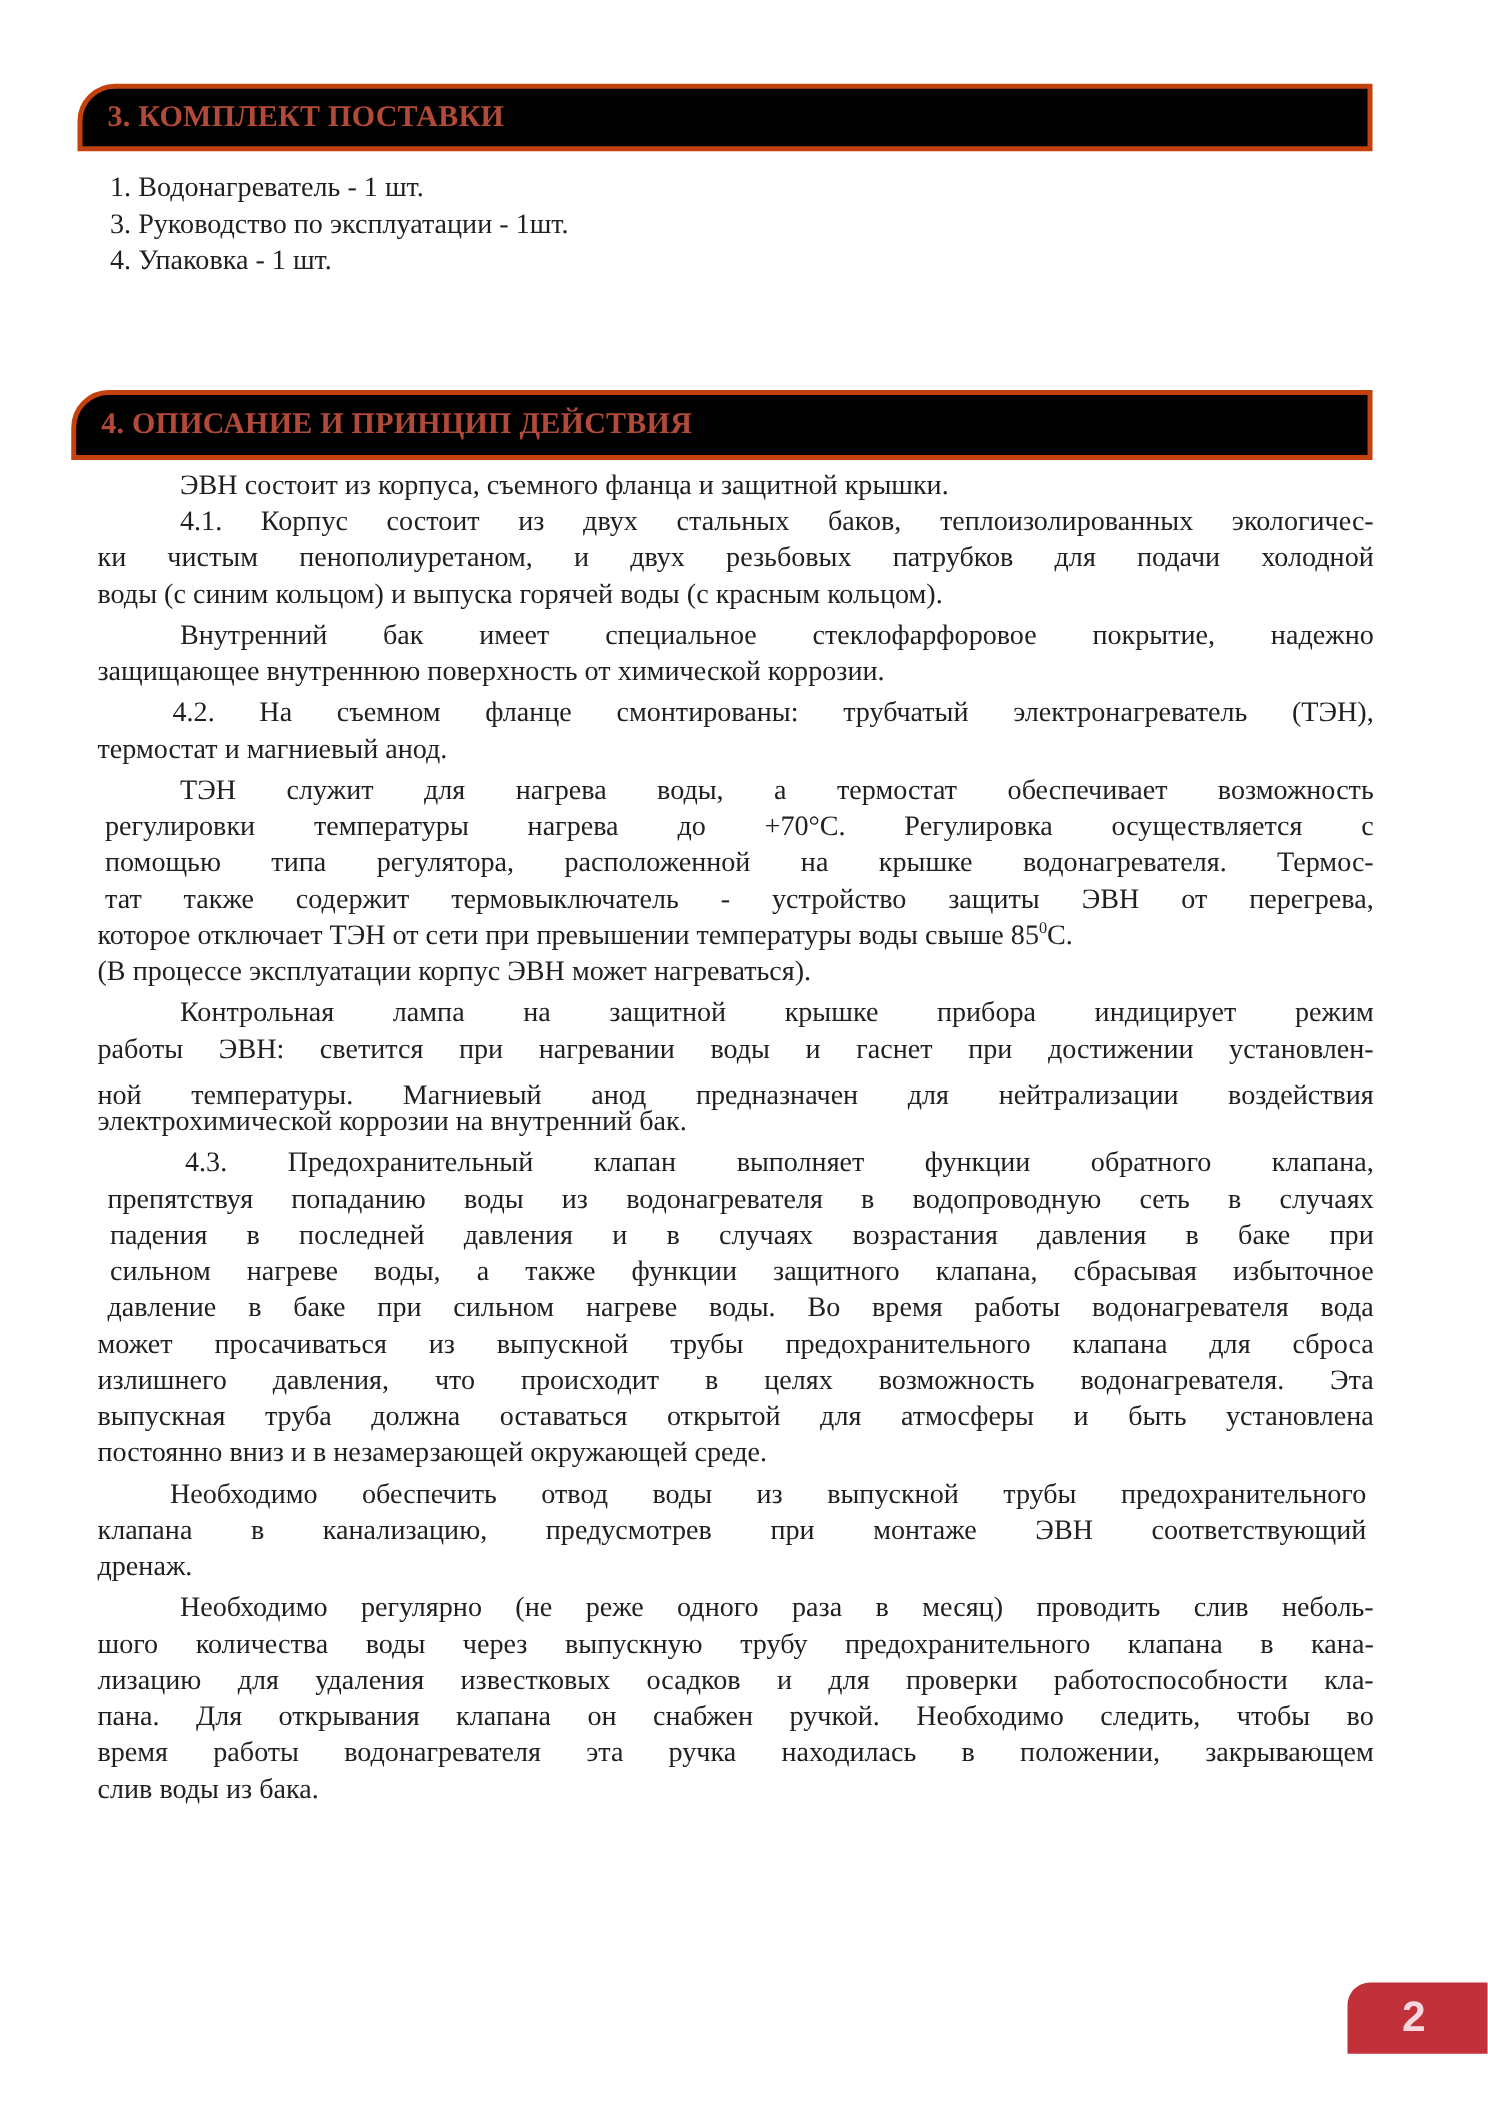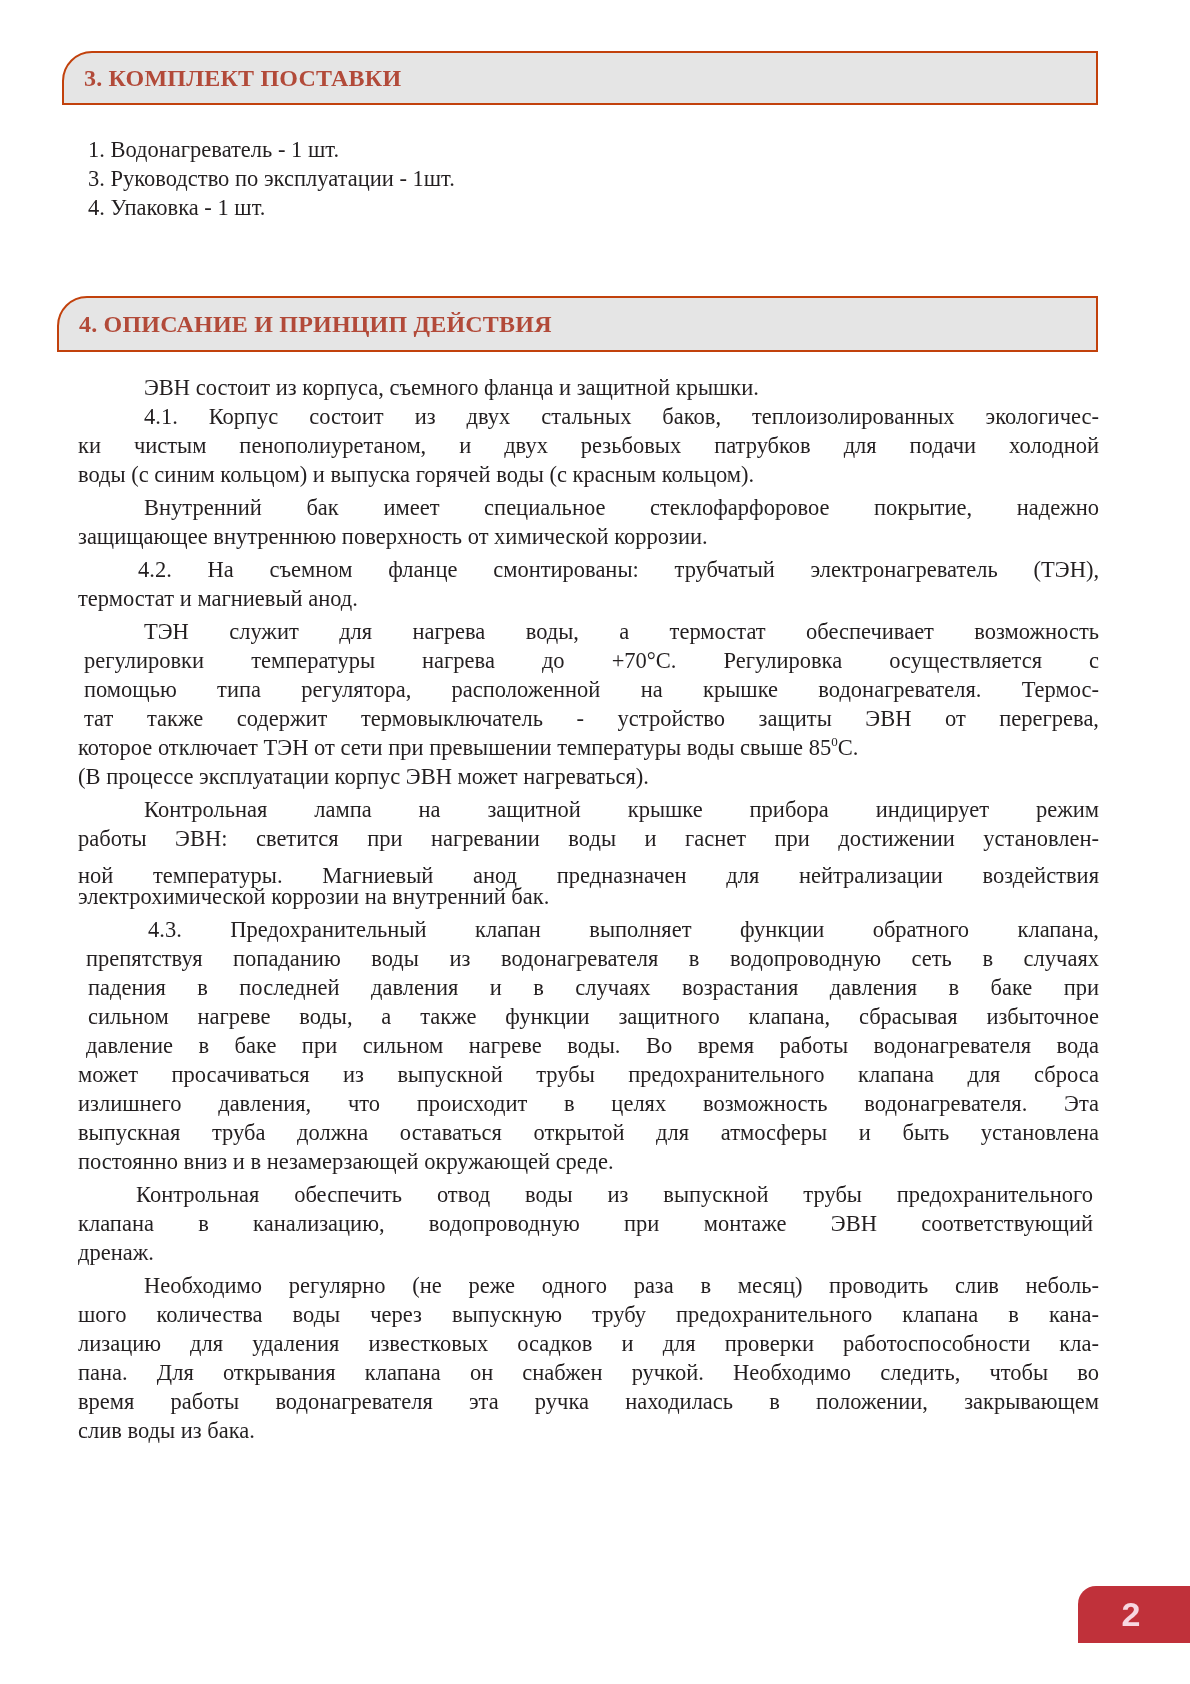--- a/index.html
+++ b/index.html
@@ -1,20 +1,20 @@
 <!DOCTYPE html>
 <html><head>
 <meta charset="utf-8">
 <style>
   html, body { margin: 0; padding: 0; background: #ffffff; }
   body { width: 1190px; height: 1684px; position: relative; overflow: hidden;
          font-family: "Liberation Serif", "DejaVu Serif", serif; color: #231f20; }
   .section-header {
-    position: absolute; background: #e5e5e5; border: 2px solid #c2410c;
-    border-top-left-radius: 30px; box-sizing: border-box;
+    position: absolute; background: #000000; border: 4px solid #c2410c;
+    border-top-left-radius: 30px; box-sizing: border-box; margin-top: 16px;
   }
   .section-title {
     position: absolute; left: 20px; top: 50%; transform: translateY(-50%);
     font-weight: bold; font-size: 24px; color: #b24a39; letter-spacing: 0.2px; white-space: nowrap;
   }
   .list { position: absolute; left: 88px; top: 135px; font-size: 22.5px; line-height: 29px; }
   .list-item { white-space: nowrap; }
   .body-text { position: absolute; left: 78px; width: 1021px; font-size: 22.5px; }
   .line { position: absolute; left: 0; right: 0; height: 29px; line-height: 29px;
           white-space: nowrap; text-align: justify; text-align-last: justify; }
@@ -69,22 +69,22 @@
   <div class="line last" style="top:509px;">электрохимической коррозии на внутренний бак.</div>
   <div class="line indent" style="top:542px; left:70px;">4.3. Предохранительный клапан выполняет функции обратного клапана,</div>
   <div class="line" style="top:571px; left:8px;">препятствуя попаданию воды из водонагревателя в водопроводную сеть в случаях</div>
   <div class="line" style="top:600px; left:10px;">падения в последней давления и в случаях возрастания давления в баке при</div>
   <div class="line" style="top:629px; left:10px;">сильном нагреве воды, а также функции защитного клапана, сбрасывая избыточное</div>
   <div class="line" style="top:658px; left:8px;">давление в баке при сильном нагреве воды. Во время работы водонагревателя вода</div>
   <div class="line" style="top:687px;">может просачиваться из выпускной трубы предохранительного клапана для сброса</div>
   <div class="line" style="top:716px;">излишнего давления, что происходит в целях возможность водонагревателя. Эта</div>
   <div class="line" style="top:745px;">выпускная труба должна оставаться открытой для атмосферы и быть установлена</div>
   <div class="line last" style="top:774px;">постоянно вниз и в незамерзающей окружающей среде.</div>
-  <div class="line indent" style="top:807px; left:58px; right:6px;">Контрольная обеспечить отвод воды из выпускной трубы предохранительного</div>
-  <div class="line" style="top:836px; right:6px;">клапана в канализацию, водопроводную при монтаже ЭВН соответствующий</div>
+  <div class="line indent" style="top:807px; left:58px; right:6px;">Необходимо обеспечить отвод воды из выпускной трубы предохранительного</div>
+  <div class="line" style="top:836px; right:6px;">клапана в канализацию, предусмотрев при монтаже ЭВН соответствующий</div>
   <div class="line last" style="top:865px;">дренаж.</div>
   <div class="line indent" style="top:898px;">Необходимо регулярно (не реже одного раза в месяц) проводить слив неболь-</div>
   <div class="line" style="top:927px;">шого количества воды через выпускную трубу предохранительного клапана в кана-</div>
   <div class="line" style="top:956px;">лизацию для удаления известковых осадков и для проверки работоспособности кла-</div>
   <div class="line" style="top:985px;">пана. Для открывания клапана он снабжен ручкой. Необходимо следить, чтобы во</div>
   <div class="line" style="top:1014px;">время работы водонагревателя эта ручка находилась в положении, закрывающем</div>
   <div class="line last" style="top:1043px;">слив воды из бака.</div>
 </div>
 
 <div class="page-tab">

